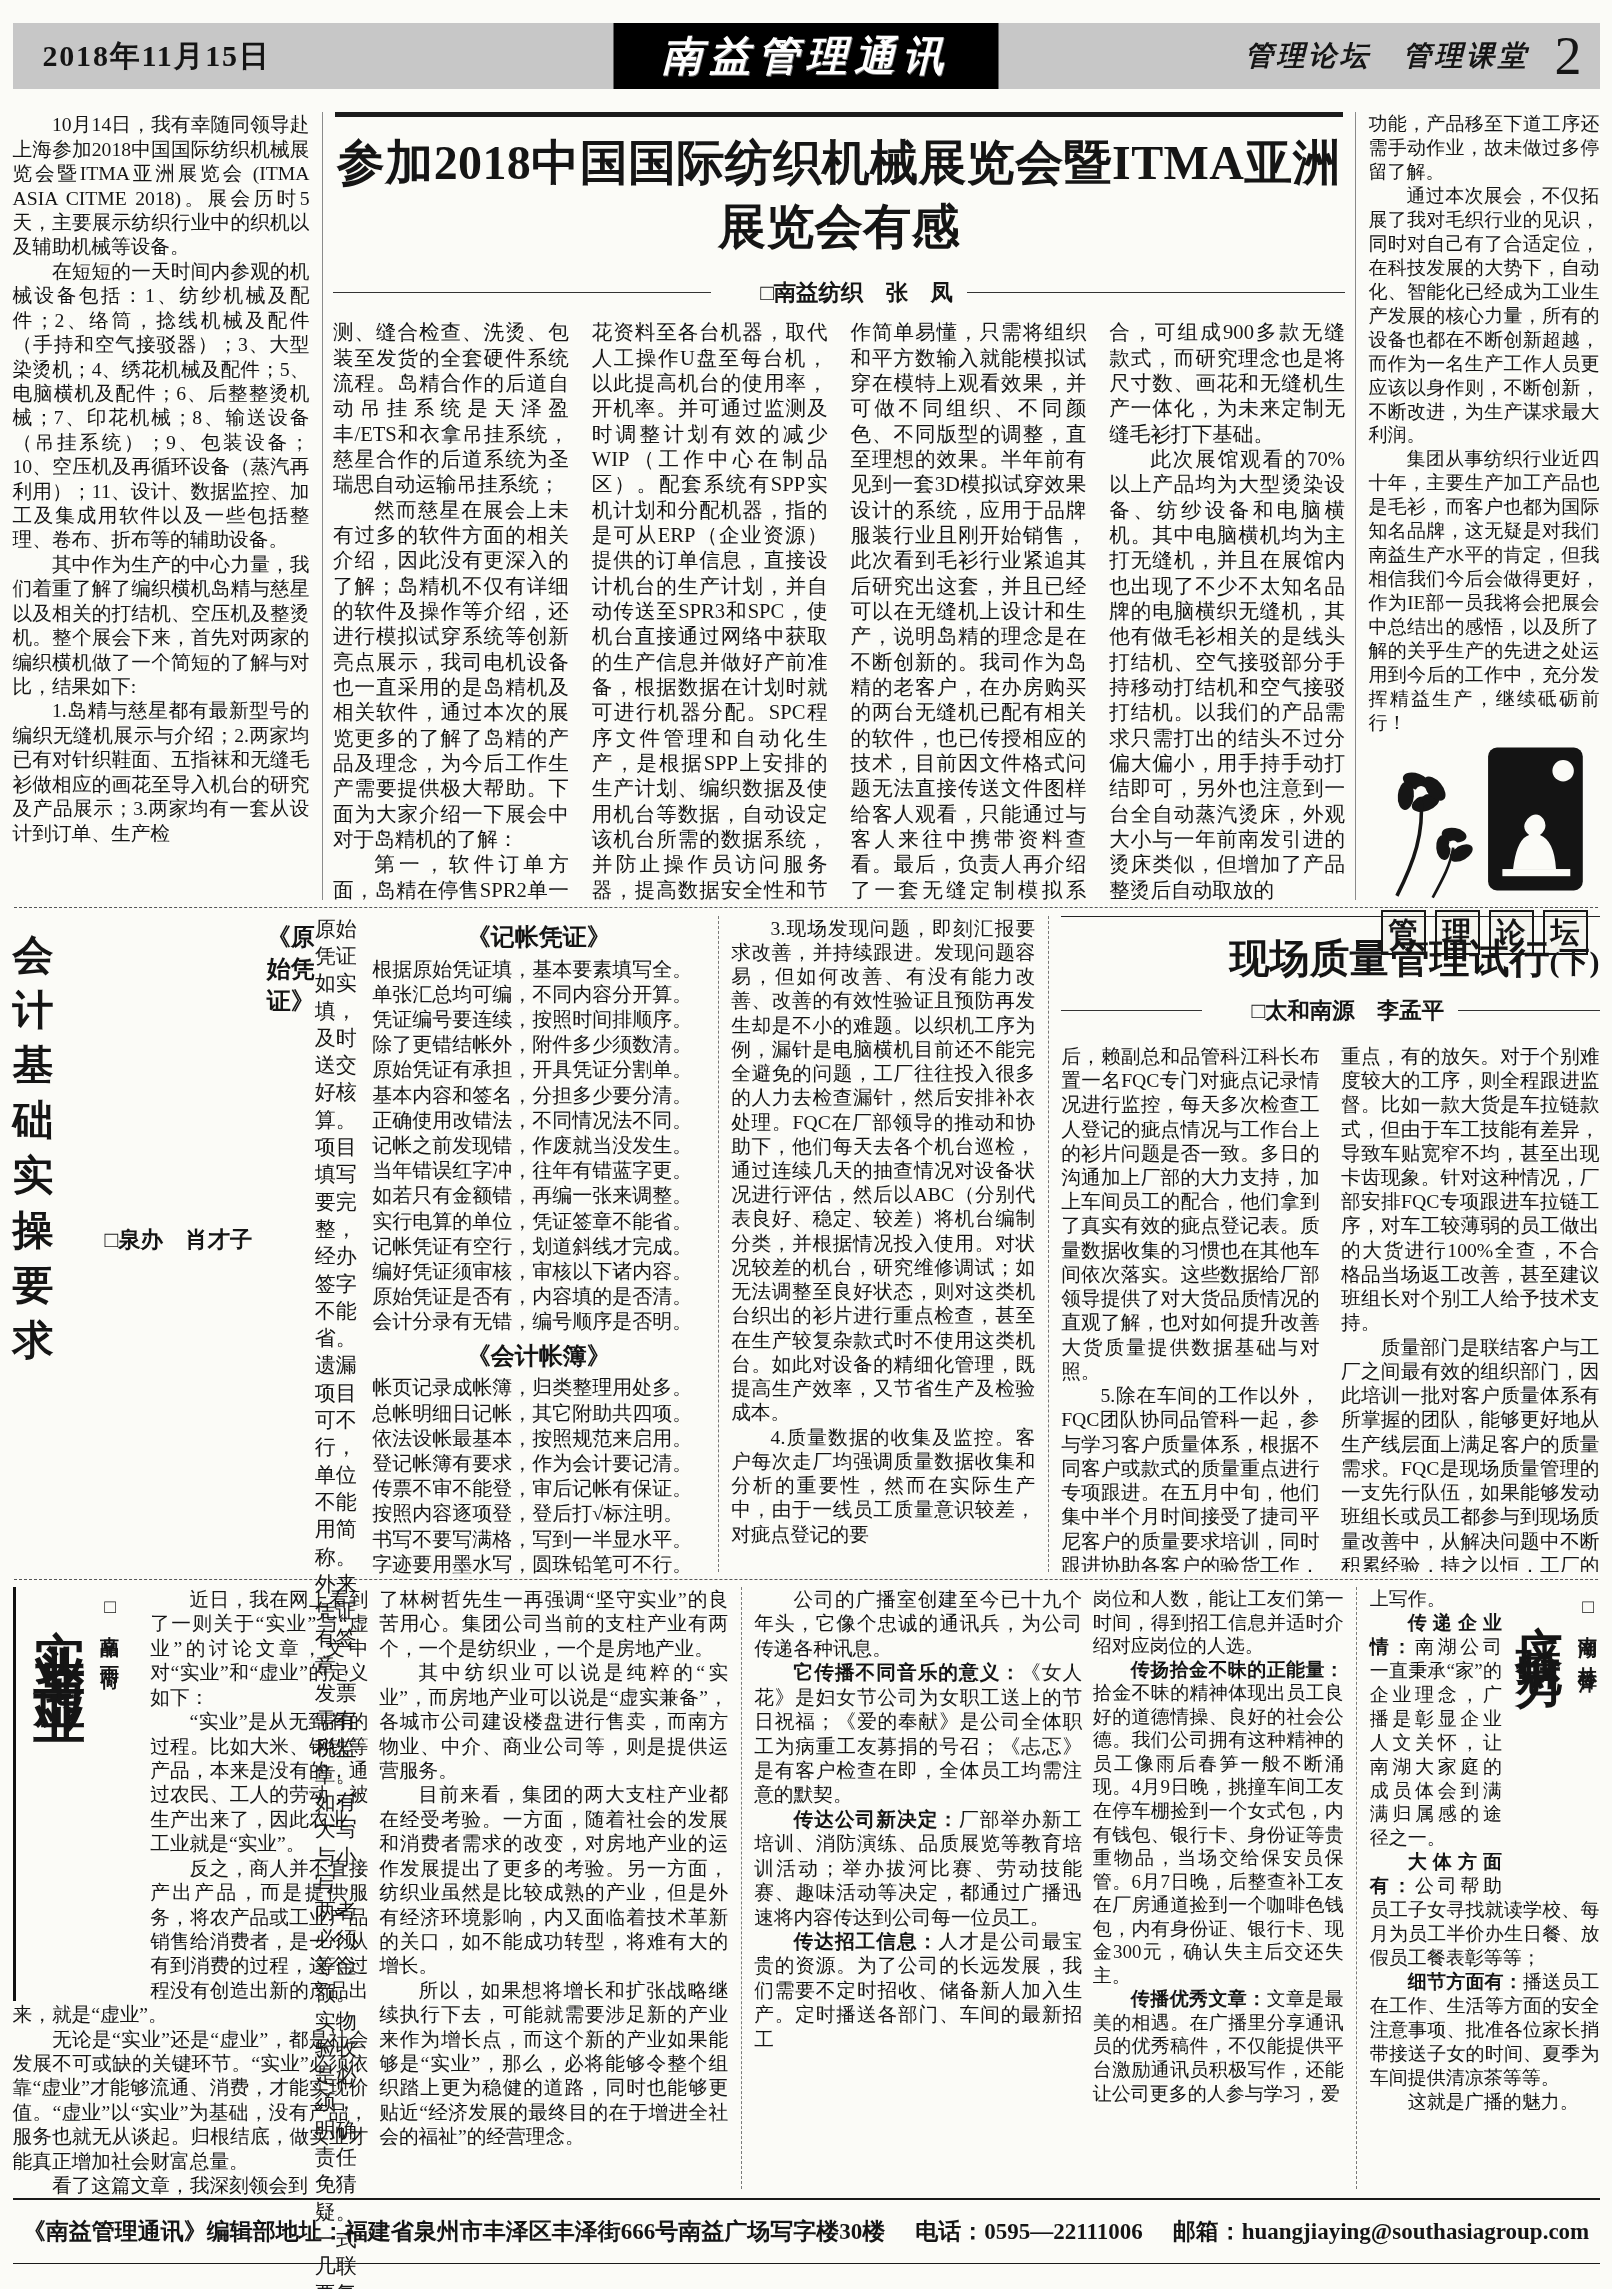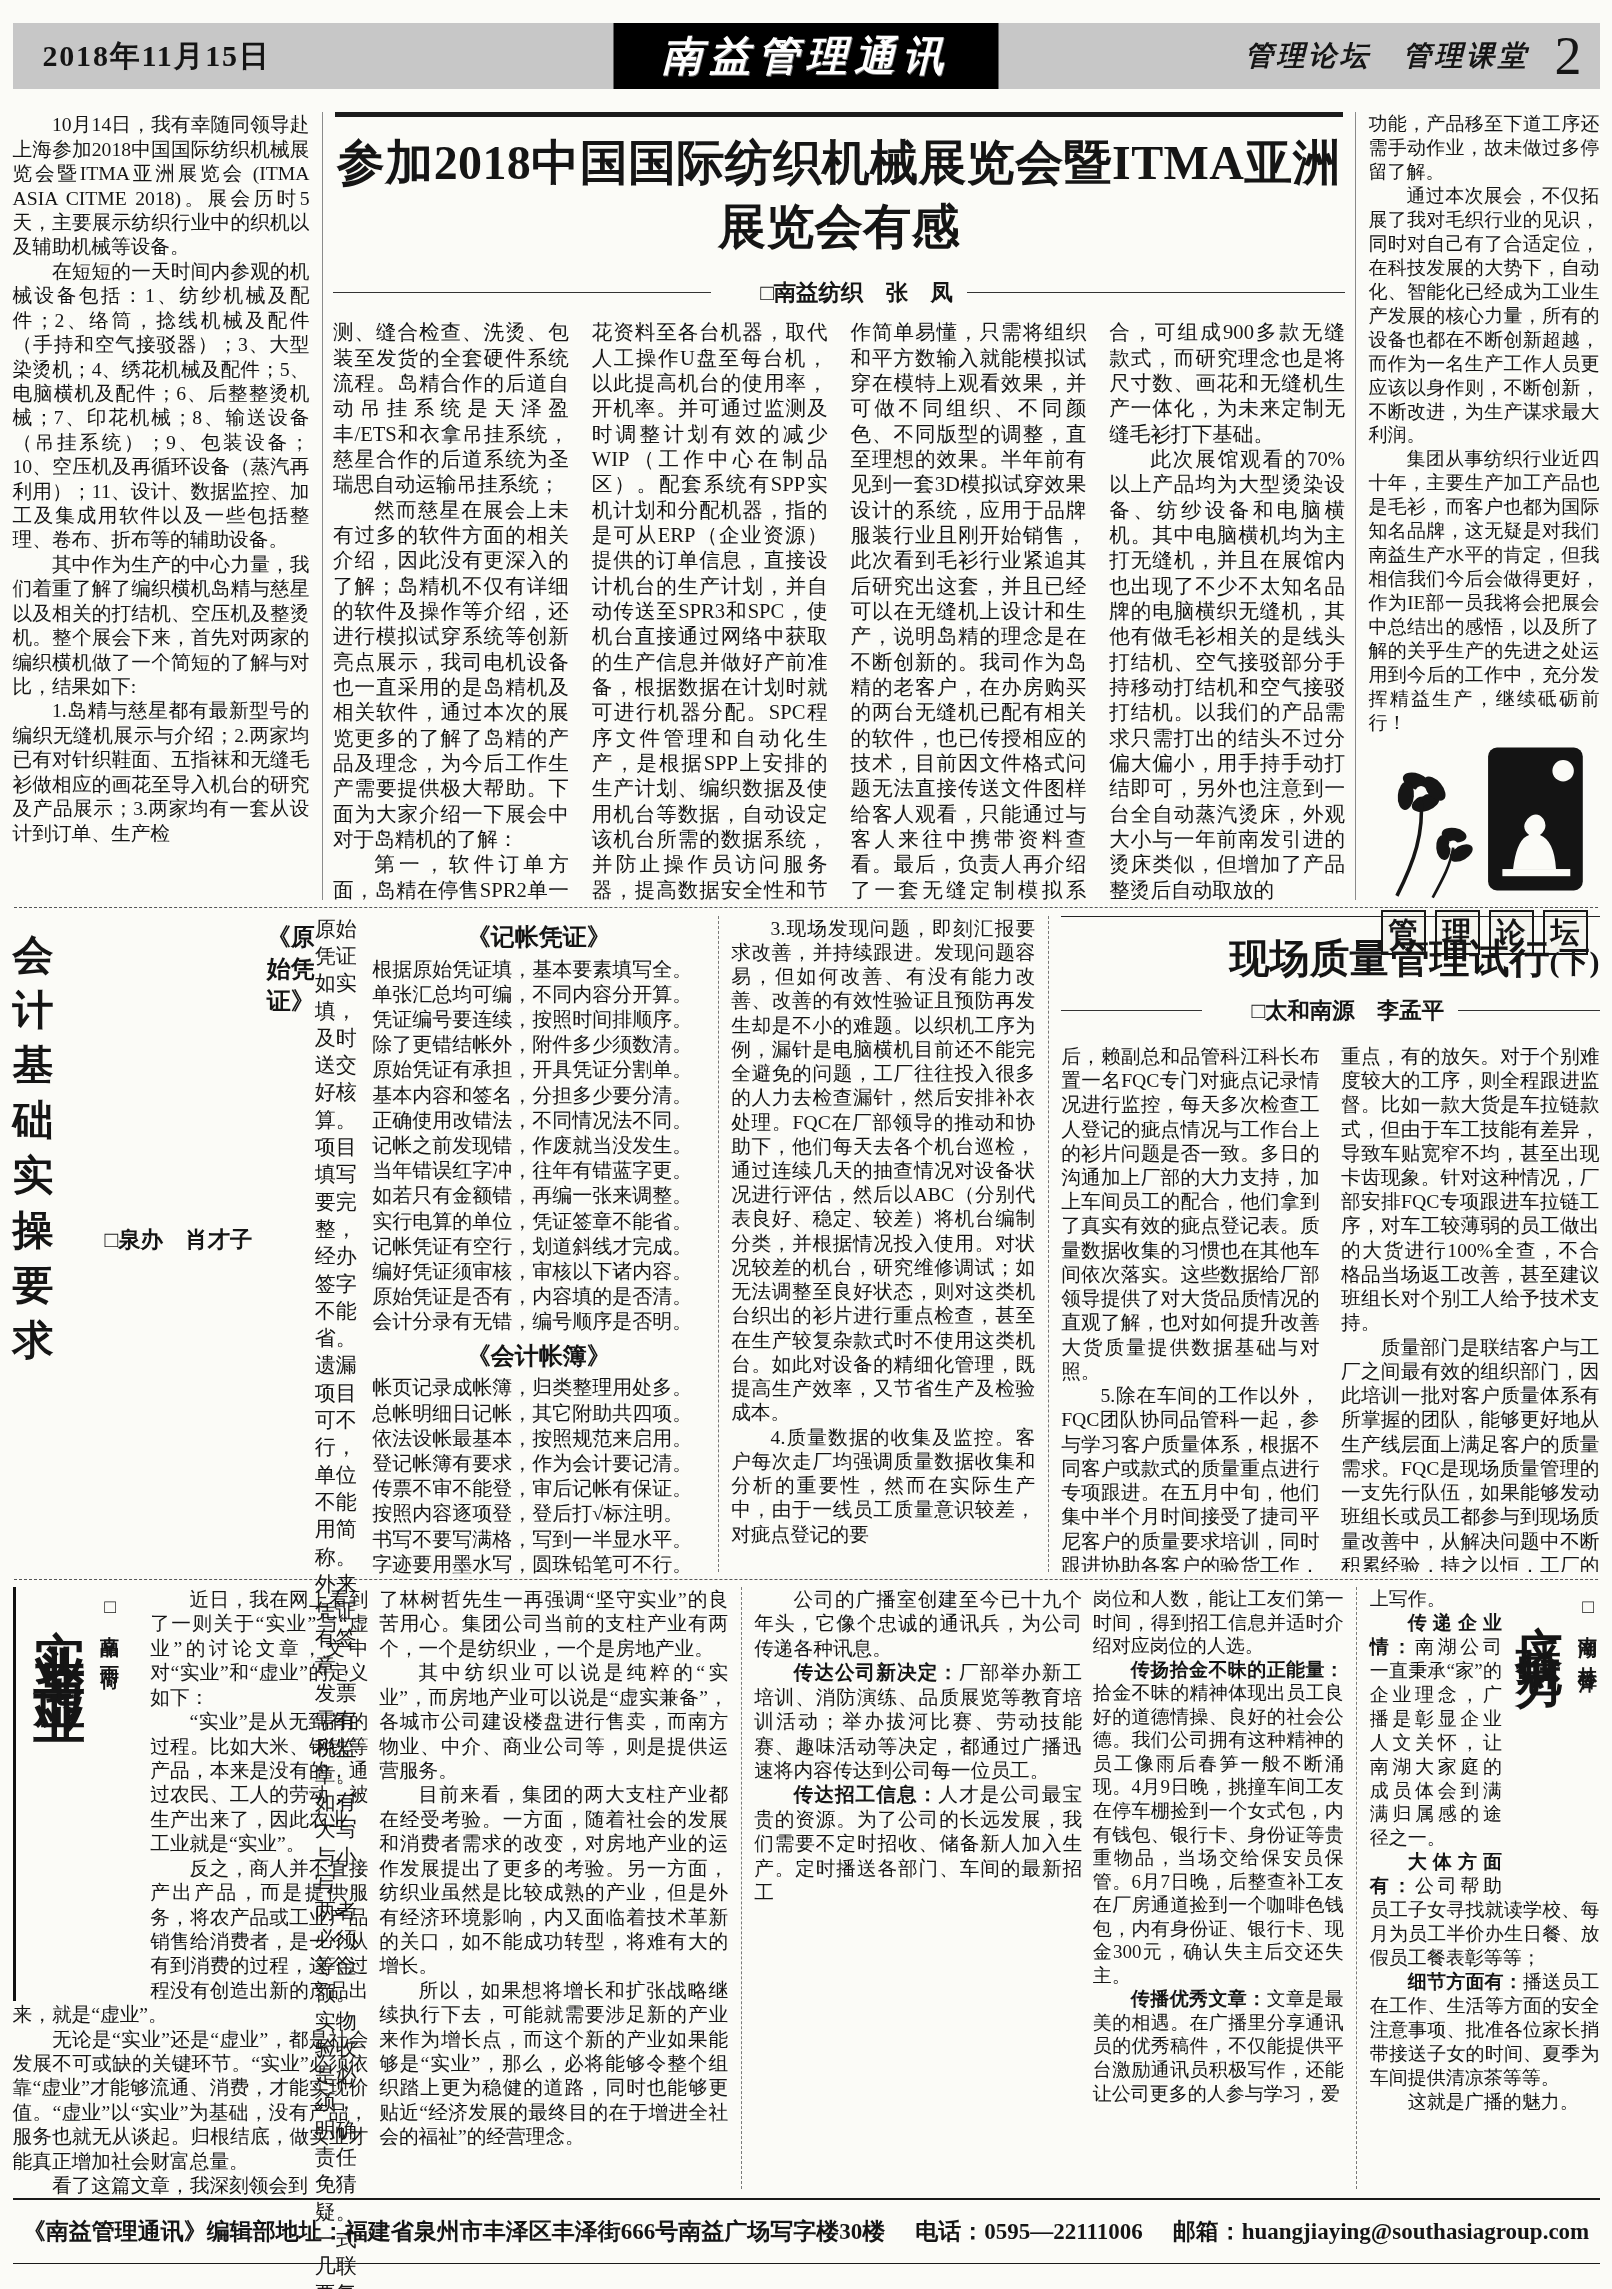--- a/index.html
+++ b/index.html
@@ -260,20 +260,21 @@
       <p>了林树哲先生一再强调“坚守实业”的良苦用心。集团公司当前的支柱产业有两个，一个是纺织业，一个是房地产业。</p>
       <p class="ind">其中纺织业可以说是纯粹的“实业”，而房地产业可以说是“虚实兼备”，各城市公司建设楼盘进行售卖，而南方物业、中介、商业公司等，则是提供运营服务。</p>
       <p class="ind">目前来看，集团的两大支柱产业都在经受考验。一方面，随着社会的发展和消费者需求的改变，对房地产业的运作发展提出了更多的考验。另一方面，纺织业虽然是比较成熟的产业，但是外有经济环境影响，内又面临着技术革新的关口，如不能成功转型，将难有大的增长。</p>
       <p class="ind">所以，如果想将增长和扩张战略继续执行下去，可能就需要涉足新的产业来作为增长点，而这个新的产业如果能够是“实业”，那么，必将能够令整个组织踏上更为稳健的道路，同时也能够更贴近“经济发展的最终目的在于增进全社会的福祉”的经营理念。</p>
     </div>
 
     <div class="dashed-v"></div>
 
     <div class="bot-c just">
       <p class="ind"><span class="ph"></span><span>公司的广播室创建至今已十九个年头，它像个忠诚的通讯兵，为公司传递各种讯息。</span></p>
+      <p class="ind"><span class="ph">它传播不同音乐的意义：</span><span>《女人花》是妇女节公司为女职工送上的节日祝福；《爱的奉献》是公司全体职工为病重工友募捐的号召；《忐忑》是有客户检查在即，全体员工均需注意的默契。</span></p>
       <p class="ind"><span class="ph">传达公司新决定：</span><span>厂部举办新工培训、消防演练、品质展览等教育培训活动；举办拔河比赛、劳动技能赛、趣味活动等决定，都通过广播迅速将内容传达到公司每一位员工。</span></p>
       <p class="ind"><span class="ph">传达招工信息：</span><span>人才是公司最宝贵的资源。为了公司的长远发展，我们需要不定时招收、储备新人加入生产。定时播送各部门、车间的最新招工</span></p>
     </div>
 
     <div class="bot-d just">
       <p><span>岗位和人数，能让工友们第一时间，得到招工信息并适时介绍对应岗位的人选。</span></p>
       <p class="ind"><span class="ph">传扬拾金不昧的正能量：</span><span>拾金不昧的精神体现出员工良好的道德情操、良好的社会公德。我们公司拥有这种精神的员工像雨后春笋一般不断涌现。4月9日晚，挑撞车间工友在停车棚捡到一个女式包，内有钱包、银行卡、身份证等贵重物品，当场交给保安员保管。6月7日晚，后整查补工友在厂房通道捡到一个咖啡色钱包，内有身份证、银行卡、现金300元，确认失主后交还失主。</span></p>
       <p class="ind"><span class="ph">传播优秀文章：</span><span>文章是最美的相遇。在广播里分享通讯员的优秀稿件，不仅能提供平台激励通讯员积极写作，还能让公司更多的人参与学习，爱</span></p>
     </div>
 

